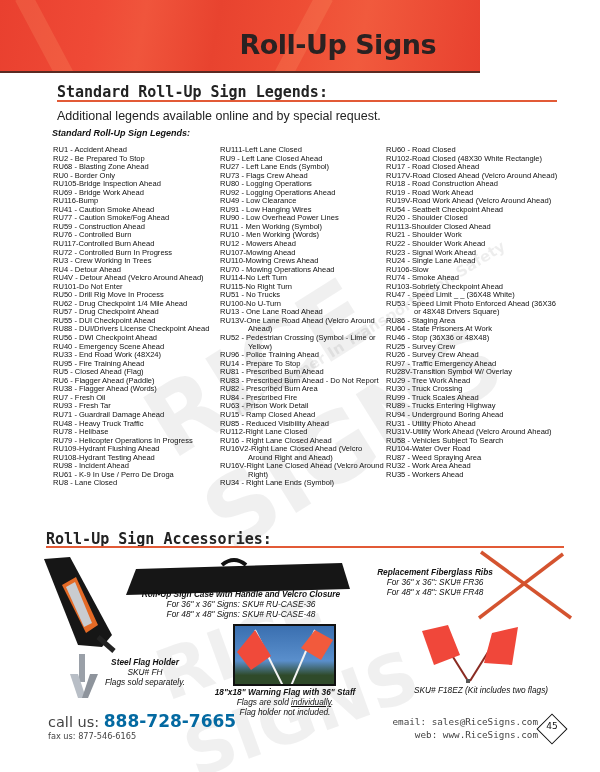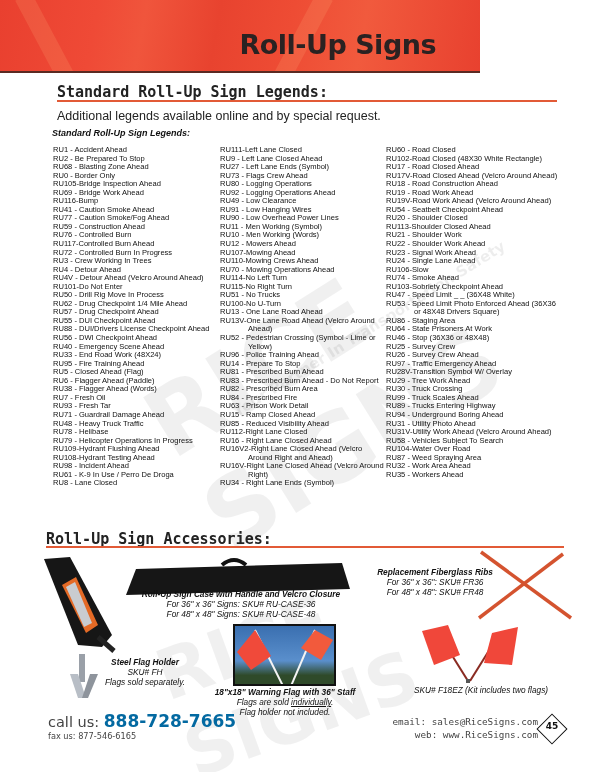--- a/index.html
+++ b/index.html
@@ -44,21 +44,21 @@
   .acc .name { font-weight: bold; }
 
   .footer-call { position: absolute; left: 48px; top: 711px; font-family: "DejaVu Sans", sans-serif; font-size: 14.5px; color: #444; }
   .footer-call .num { color: #0369a1; font-weight: bold; font-size: 17px; }
   .footer-fax { position: absolute; left: 48px; top: 731px; font-family: "DejaVu Sans", sans-serif; font-size: 8.2px; color: #444; }
   .footer-web { position: absolute; right: 62px; top: 715px; text-align: right; font-family: "DejaVu Sans Mono", monospace; font-size: 9.3px; line-height: 13px; color: #444; }
   .page-badge {
     position: absolute; left: 541px; top: 718px; width: 22px; height: 22px;
     border: 1.6px solid #111; transform: rotate(45deg); background: #fff;
   }
-  .page-num { position: absolute; left: 541px; top: 721px; width: 22px; text-align: center; font-family: "DejaVu Sans", sans-serif; font-weight: bold; font-size: 9px; color: #111; }
+  .page-num { position: absolute; left: 541px; top: 721px; width: 22px; text-align: center; font-family: "DejaVu Sans", sans-serif; font-weight: normal; font-size: 9px; color: #111; }
 </style>
 </head>
 <body>
 
 <div class="banner">
   <div class="streak" style="left:40px;"></div>
   <div class="streak b" style="left:290px;"></div>
   <div class="streak" style="left:520px;"></div>
   <div class="banner-title">Roll-Up Signs</div>
 </div>

